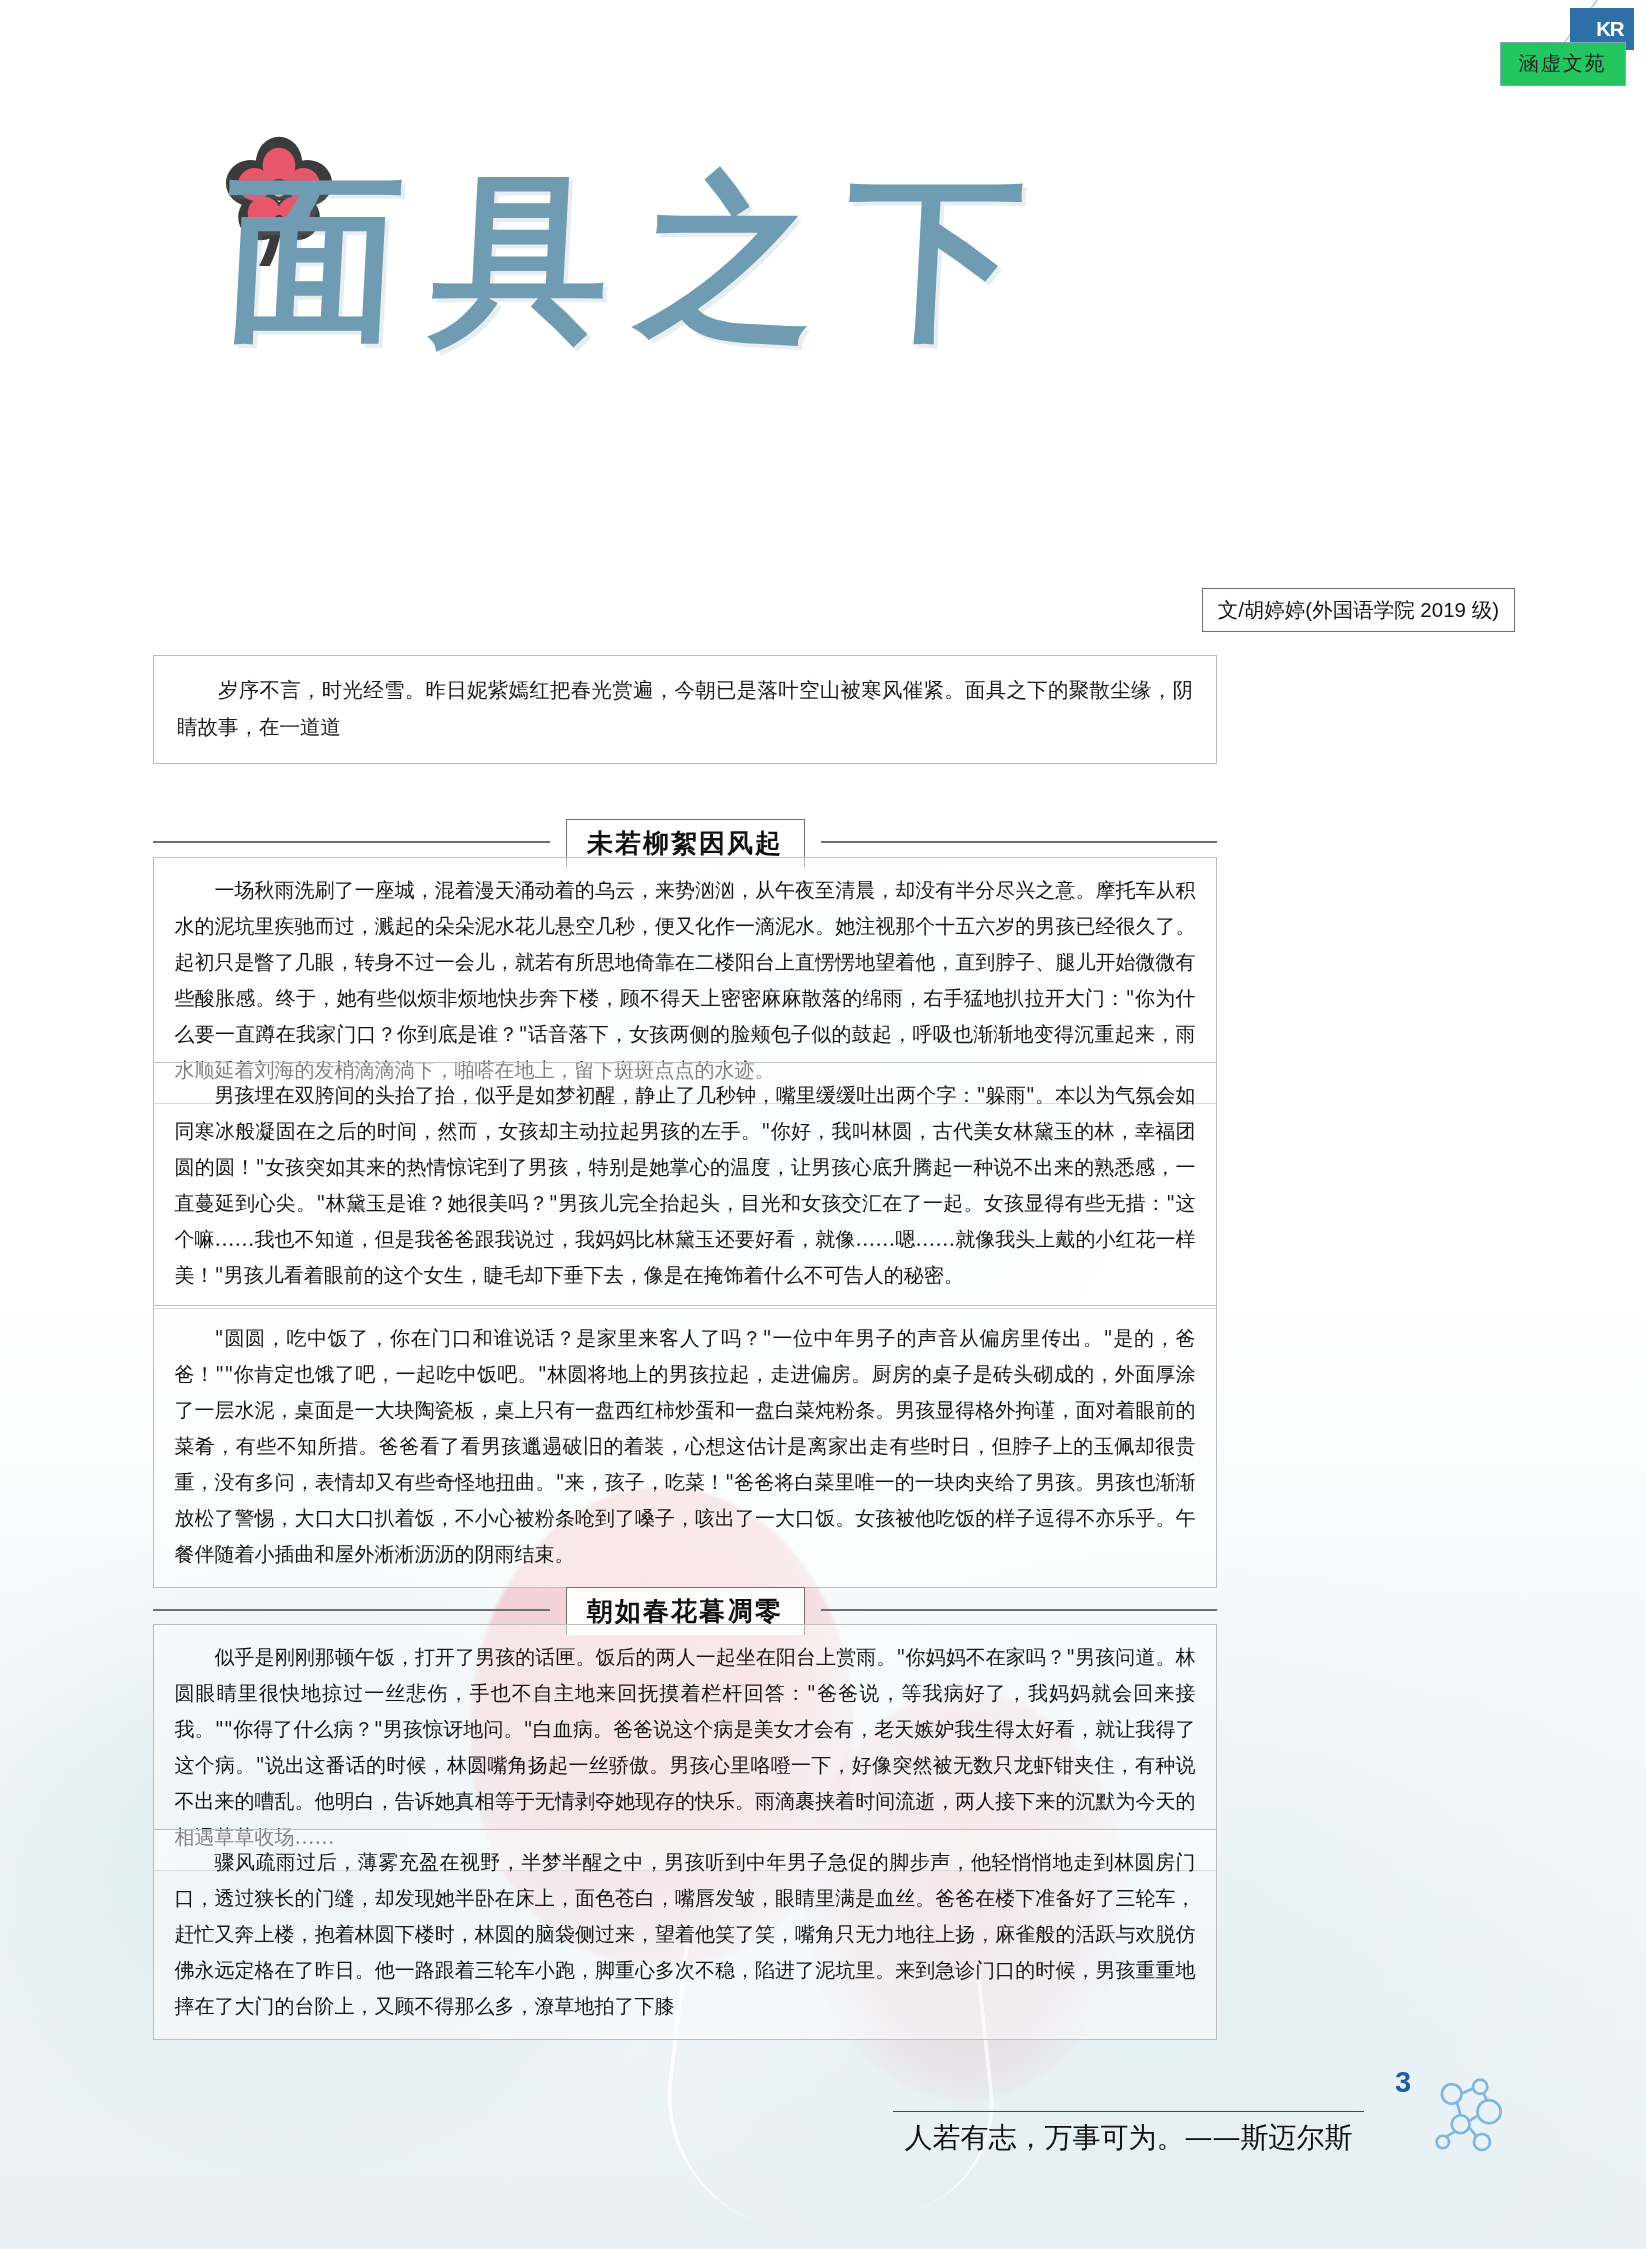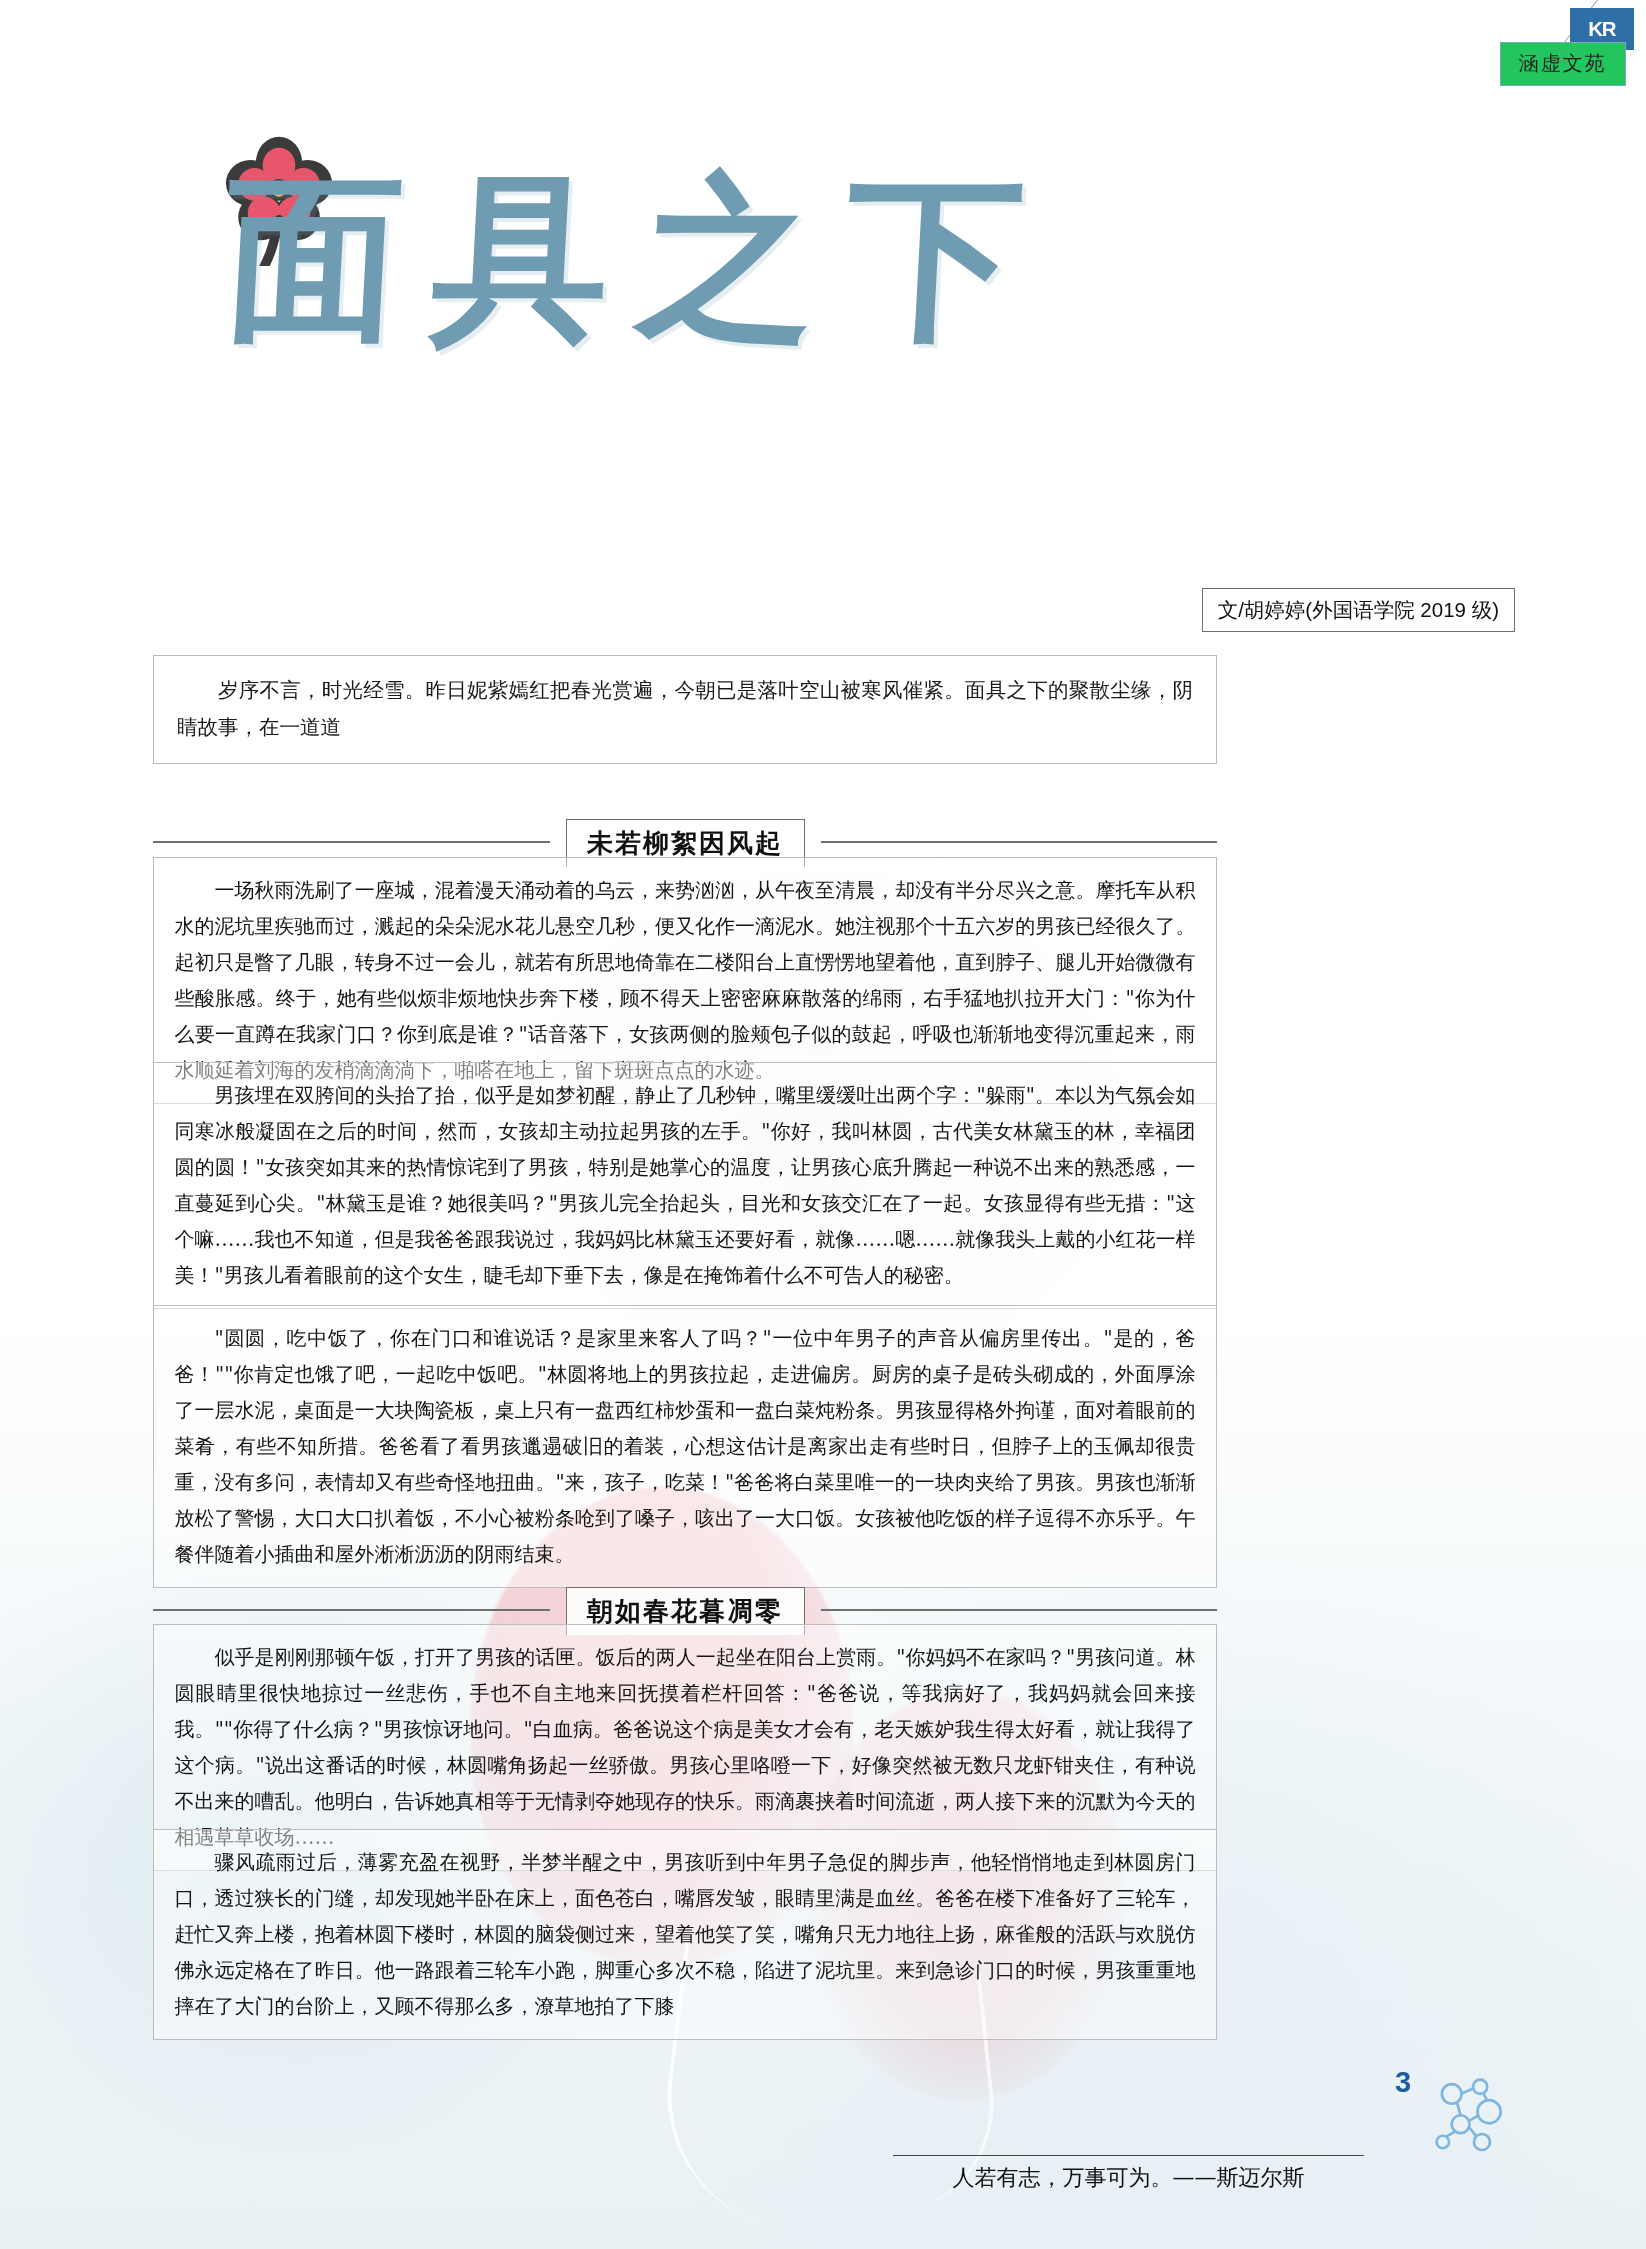--- a/index.html
+++ b/index.html
@@ -90,31 +90,32 @@
     font-family: "Liberation Sans", sans-serif;
     font-size: 20px;
     letter-spacing: 2px;
     color: #222;
     white-space: nowrap;
   }
   .corner-logo {
     position: absolute;
     right: 12.3px;
     top: 8.2px;
-    width: 64px;
+    width: 48px;
     height: 42px;
     background: #2f6fa8;
     color: #fff;
     font-family: "Liberation Sans", sans-serif;
     font-weight: bold;
     font-size: 20.5px;
     letter-spacing: -1.4px;
     display: flex;
     align-items: center;
     justify-content: center;
+    padding-left: 16px;
   }
   .corner-diag {
     position: absolute;
     right: 48px;
     top: 0;
     width: 1.4px;
     height: 102px;
     background: #8fb3c6;
     transform: rotate(38deg);
     transform-origin: top center;
@@ -227,26 +228,25 @@
   }
 
   
   .footer-quote {
     position: absolute;
     left: 893px;
     top: 2111px;
     width: 471px;
     border-top: 1.4px solid #444;
     padding-top: 6.8px;
-    font-size: 22px;
+    font-size: 28px;
     text-align: center;
     color: #111;
     font-family: "DejaVu Serif", "Liberation Serif", serif;
     white-space: nowrap;
-    margin-top: 44px;
   }
   .page-num {
     position: absolute;
     left: 1395px;
     top: 2066px;
     font-family: "Liberation Sans", sans-serif;
     font-weight: bold;
     font-size: 29px;
     color: #1d5c9e;
   }

